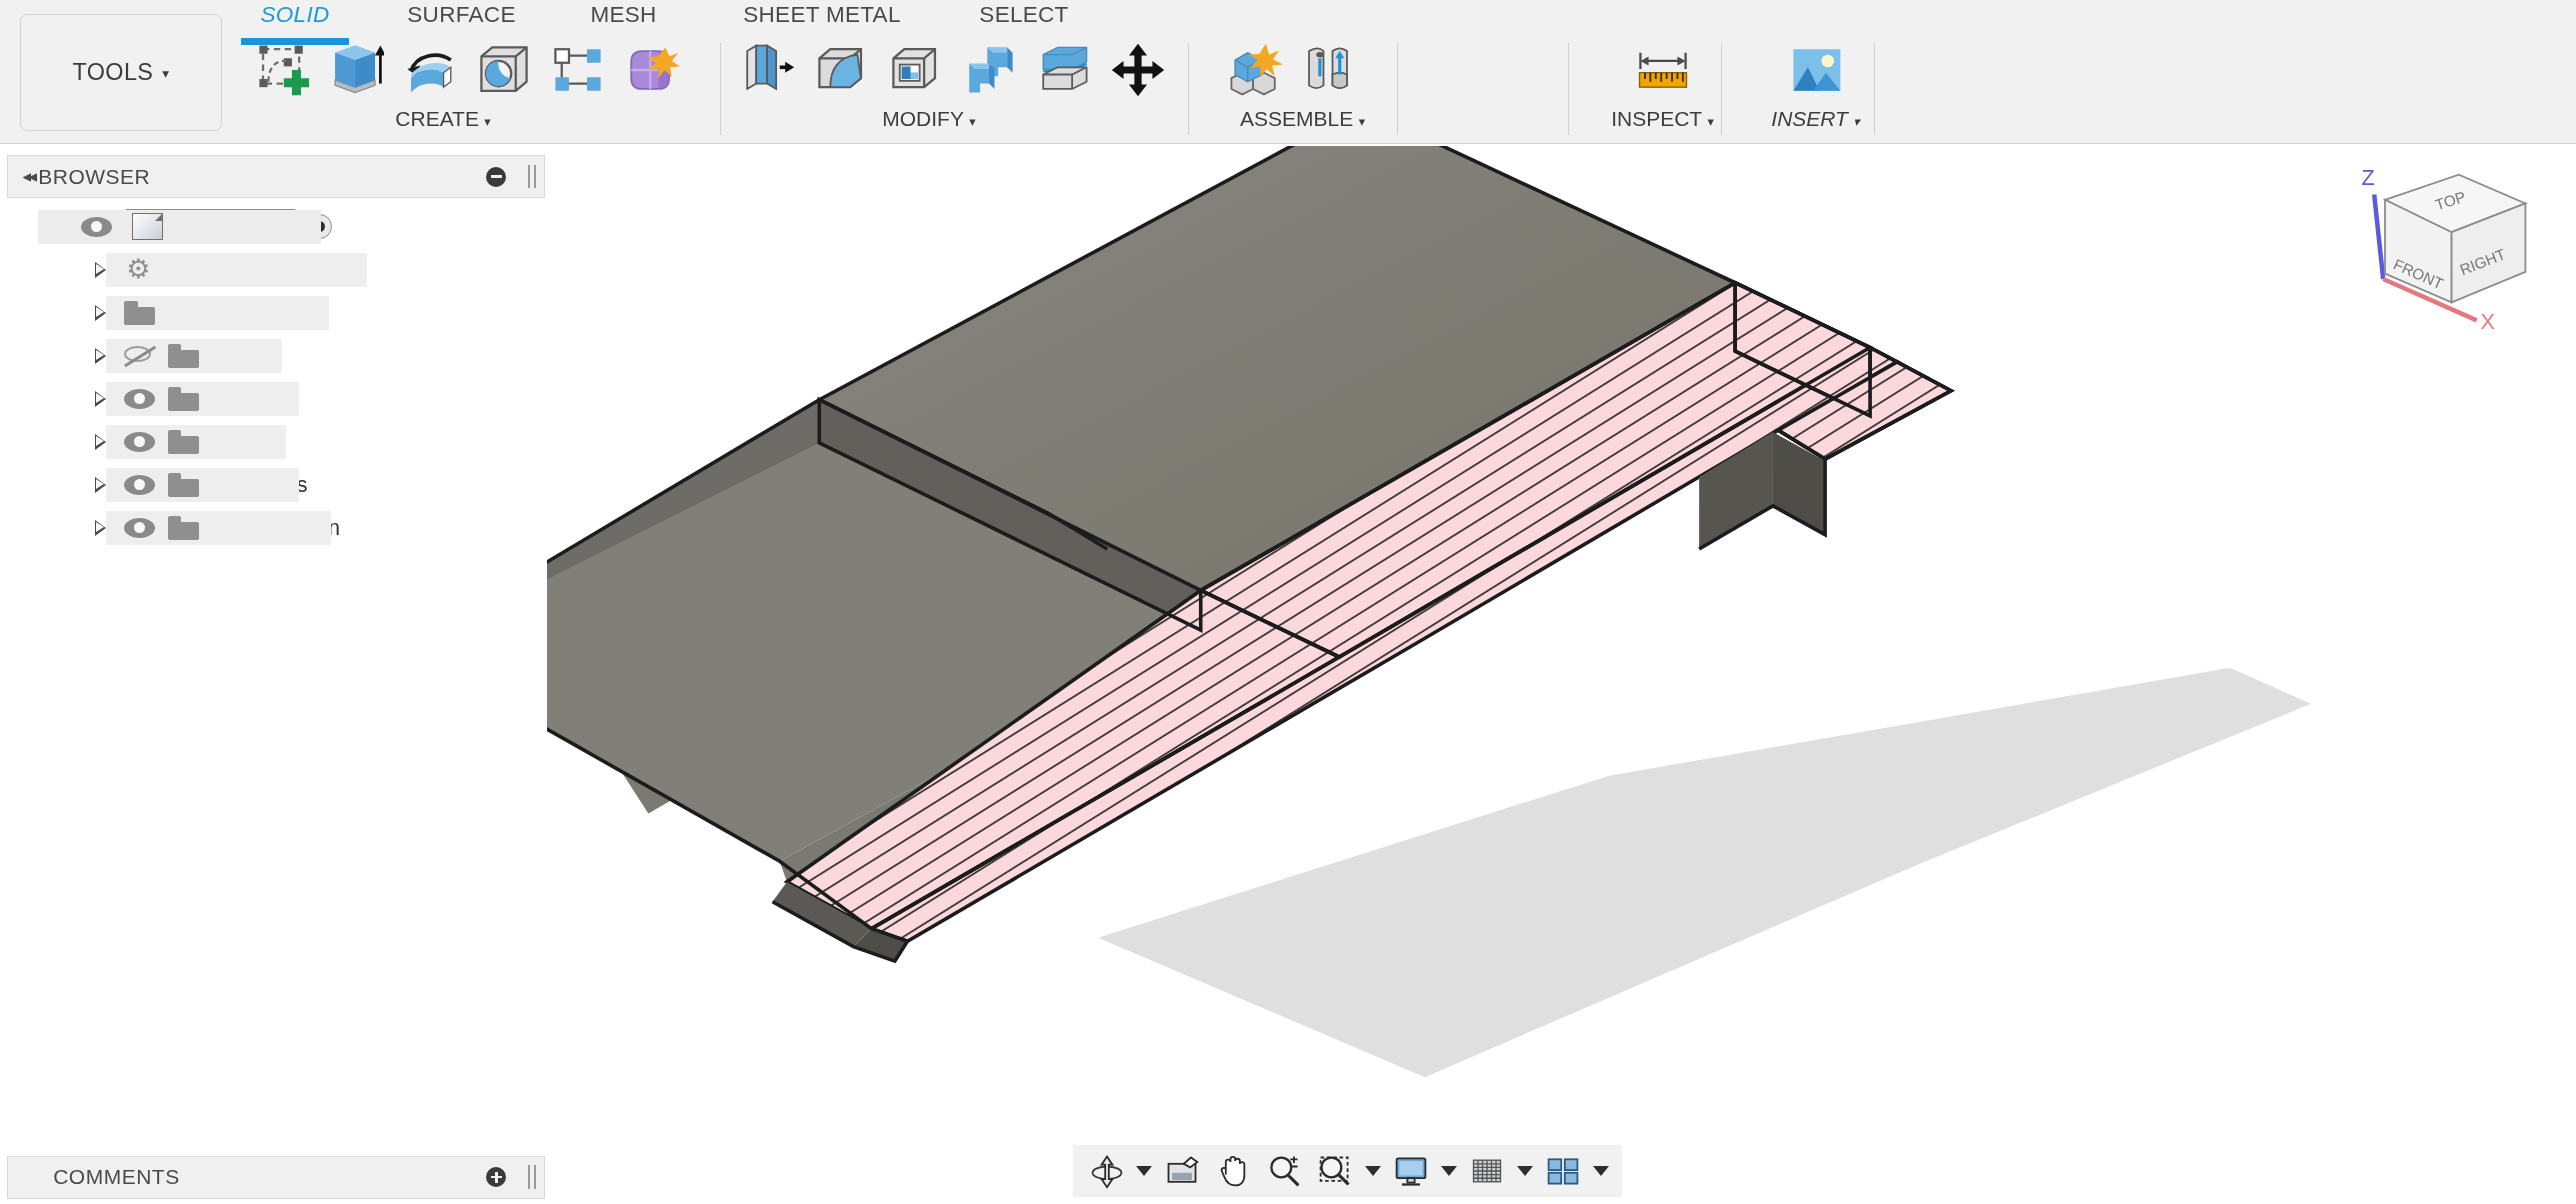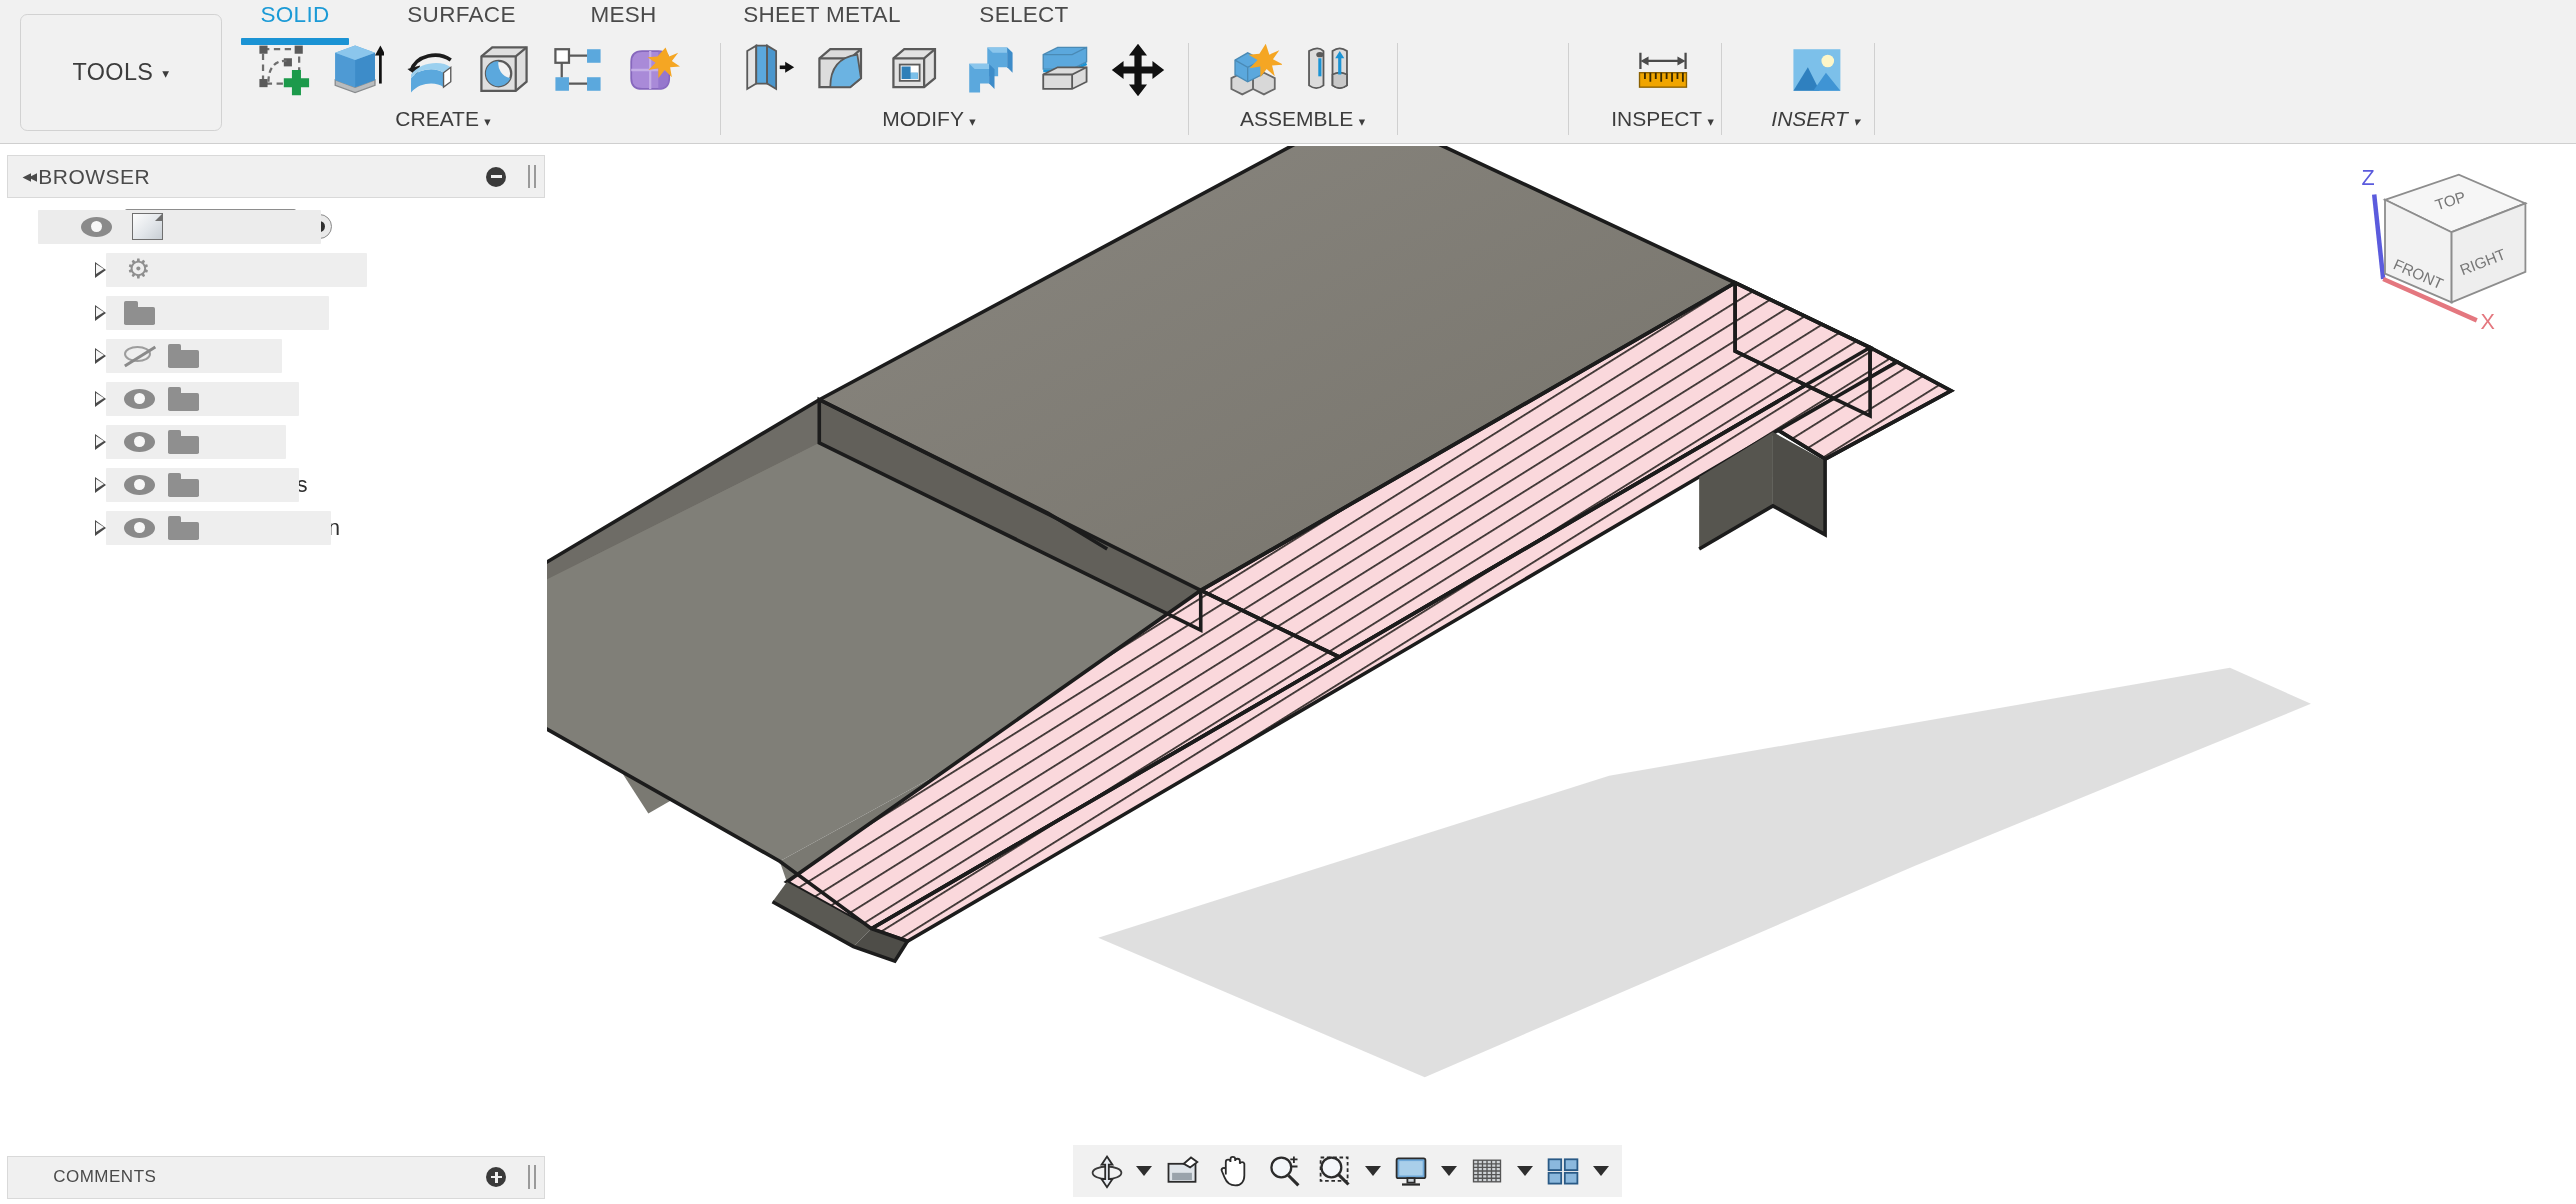--- a/index.html
+++ b/index.html
@@ -21,21 +21,21 @@
     display: flex; align-items: center; justify-content: center;
     font-size: 23.4px; color: #3c3c3c; letter-spacing: 0.4px;
   }
   .design-btn .caret { margin-left: 9px; font-size: 13.5px; }
 
   .tabs { position: absolute; left: 241px; top: 1.8px; height: 31px; }
   .tab {
     position: absolute; top: 0; font-size: 22.5px; color: #4a4a4a;
     letter-spacing: 0.3px; white-space: nowrap; text-align: center;
   }
-  .tab.active { color: #1b9ad6; }
+  .tab.active { color: #1b9ad6; font-style: italic; }
   .tab .underline {
     position: absolute; left: 0; right: 0; bottom: -17px; height: 7.2px;
     background: #1b93d4; border-radius: 0.9px;
   }
 
   
   .group { position: absolute; top: 36px; height: 99px; }
   .group .icons { position: absolute; top: 0; left: 0; display: flex; align-items: flex-start; gap: 0px; }
   .gbtn {
     width: 74px; height: 67px; display: flex; align-items: center; justify-content: center;
@@ -122,21 +122,21 @@
     width: 25px; height: 25px; border-radius: 50%; background:#e9e9e9;
     border: 1.8px solid #8a8a8a; display:flex; align-items:center; justify-content:center;
   }
   .radio i { width: 11.7px; height: 11.7px; border-radius:50%; background:#2f2f2f; }
 
   
   #comments {
     position: absolute; left: 7.2px; bottom: 5.4px; width: 538px; height: 43px;
     background: #f0f0f0; border: 0.9px solid #d9d9d9; display: flex; align-items: center;
   }
-  .cm-title { margin-left: 45px; font-size: 17px; color: #4a4a4a; letter-spacing: 0.5px; }
+  .cm-title { margin-left: 45px; font-size: 21px; color: #4a4a4a; letter-spacing: 0.5px; }
   .cm-plus {
     position:absolute; right: 38px; width: 20px; height: 20px; border-radius:50%;
     background:#3a3a3a; display:flex; align-items:center; justify-content:center;
   }
   .cm-plus .h{ position:absolute; width:10.8px; height:2.7px; background:#f0f0f0;}
   .cm-plus .v{ position:absolute; width:2.7px; height:10.8px; background:#f0f0f0;}
 
   
   #canvas { position:absolute; left: 547px; top: 146px; right:0; bottom:0; background:#ffffff; }
 

